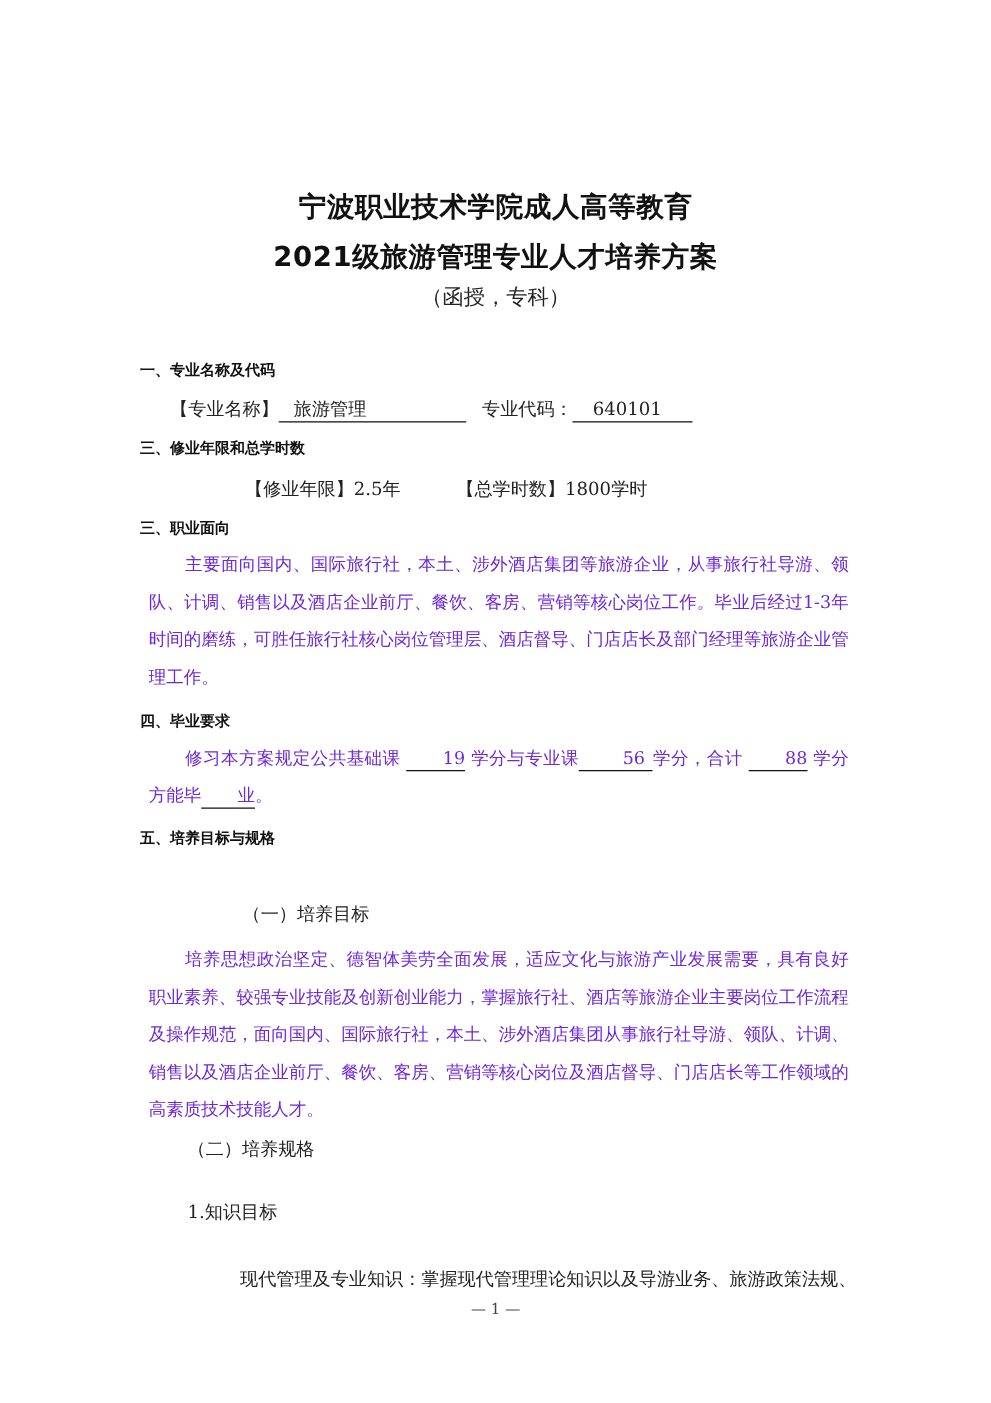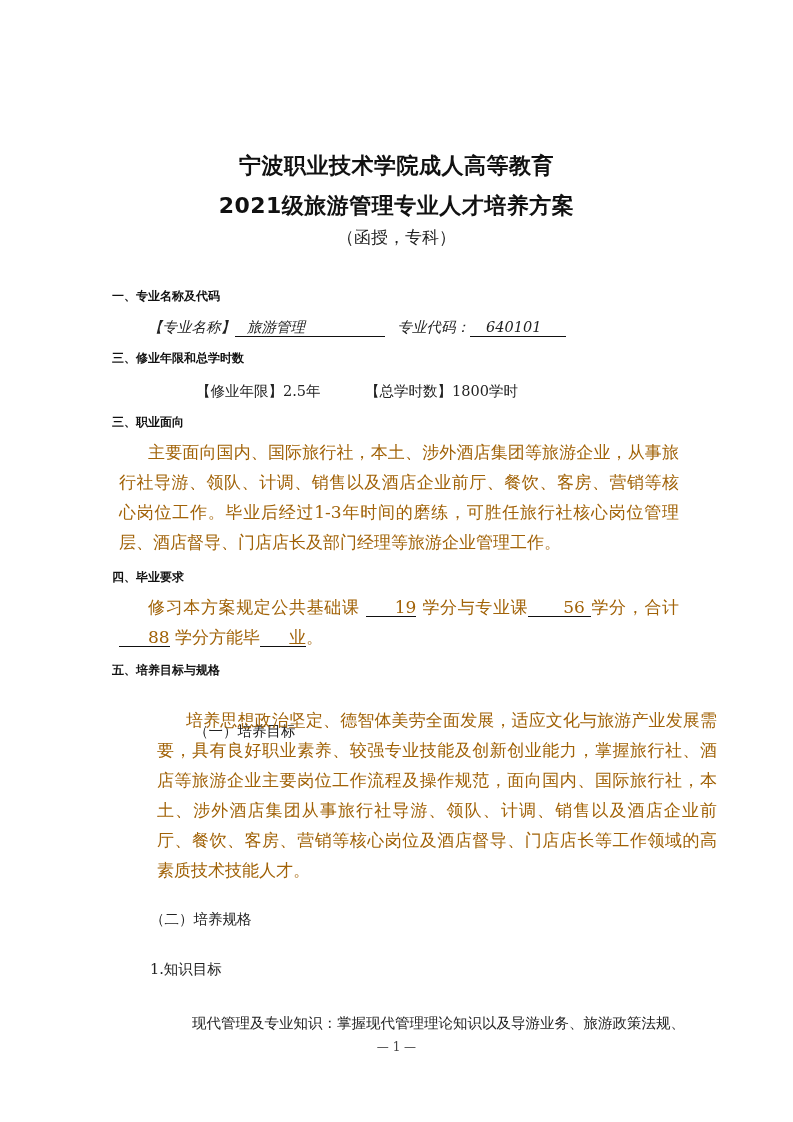--- a/index.html
+++ b/index.html
@@ -4,56 +4,56 @@
 <style>
   html, body { margin:0; padding:0; background:#ffffff; }
   body { width:793px; height:1122px; position:relative; overflow:hidden;
          font-family: "DejaVu Serif", "Liberation Serif", serif; color:#111; }
   .title { position:absolute; left:0; width:793px; text-align:center;
            font-family:"DejaVu Sans", "Liberation Sans", sans-serif; font-weight:bold;
            font-size:22px; letter-spacing:0.5px;margin-top:18px; }
   .subtitle { position:absolute; left:0; width:793px; text-align:center; font-size:17px; color:#222; }
   .h { position:absolute; left:112px; font-family:Liberation Sans, sans-serif;
        font-weight:bold; font-size:12px; }
-  .p { position:absolute; left:119px; width:560px; font-size:17px; line-height:30px;
-       text-align:justify; color:#a16207; }
+  .p { position:absolute; left:119px; width:560px; font-size:14px; line-height:30px;
+       text-align:justify; color:#6d28d9; }
   .line { position:absolute; font-size:14.5px; color:#222; white-space:nowrap; }
   .ul { display:inline-block; border-bottom:1.2px solid #111; line-height:17px; }
   .ind { text-indent:29px; }
   .footer { position:absolute; left:0; width:793px; text-align:center; top:1040px;
             font-size:12px; color:#444; }
 </style>
 </head>
 <body>
 
 <div class="title" style="top:133px;">宁波职业技术学院成人高等教育</div>
 <div class="title" style="top:173px;">2021级旅游管理专业人才培养方案</div>
 <div class="subtitle" style="top:226px;">（函授，专科）</div>
 
 <div class="h" style="top:288px;">一、专业名称及代码</div>
-<div class="line" style="left:148px; top:318px;font-style:italic;">
+<div class="line" style="left:136px; top:318px;">
   <span>【专业名称】</span><span class="ul" style="width:150px; padding-left:12px; box-sizing:border-box;">旅游管理</span>
   <span style="margin-left:8px;">专业代码：</span><span class="ul" style="width:96px; padding-left:16px; box-sizing:border-box;">640101</span>
 </div>
 
 <div class="h" style="top:350px;">三、修业年限和总学时数</div>
 <div class="line" style="left:148px; top:382px;margin-left:48px;">
   <span>【修业年限】</span><span>2.5年</span>
 </div>
 <div class="line" style="left:365px; top:382px;">
   <span>【总学时数】</span><span>1800学时</span>
 </div>
 
 <div class="h" style="top:414px;">三、职业面向</div>
 <div class="p ind" style="top:437px;">主要面向国内、国际旅行社，本土、涉外酒店集团等旅游企业，从事旅行社导游、领队、计调、销售以及酒店企业前厅、餐饮、客房、营销等核心岗位工作。毕业后经过1-3年时间的磨练，可胜任旅行社核心岗位管理层、酒店督导、门店店长及部门经理等旅游企业管理工作。</div>
 
 <div class="h" style="top:569px;">四、毕业要求</div>
 <div class="p ind" style="top:592px;"><span>修习本方案规定公共基础课</span> <span class="ul">19</span> <span>学分与专业课</span><span class="ul" style="padding:0 6px;">56</span><span>学分，合计</span> <span class="ul">88</span> <span>学分方能毕</span><span class="ul">业</span><span>。</span></div>
 
 <div class="h" style="top:662px;">五、培养目标与规格</div>
 <div class="line" style="left:150px; top:722px;margin-left:44px;">（一）培养目标</div>
-<div class="p ind" style="top:705px;margin-left:38px;">培养思想政治坚定、德智体美劳全面发展，适应文化与旅游产业发展需要，具有良好职业素养、较强专业技能及创新创业能力，掌握旅行社、酒店等旅游企业主要岗位工作流程及操作规范，面向国内、国际旅行社，本土、涉外酒店集团从事旅行社导游、领队、计调、销售以及酒店企业前厅、餐饮、客房、营销等核心岗位及酒店督导、门店店长等工作领域的高素质技术技能人才。</div>
+<div class="p ind" style="top:753px;">培养思想政治坚定、德智体美劳全面发展，适应文化与旅游产业发展需要，具有良好职业素养、较强专业技能及创新创业能力，掌握旅行社、酒店等旅游企业主要岗位工作流程及操作规范，面向国内、国际旅行社，本土、涉外酒店集团从事旅行社导游、领队、计调、销售以及酒店企业前厅、餐饮、客房、营销等核心岗位及酒店督导、门店店长等工作领域的高素质技术技能人才。</div>
 
 <div class="line" style="left:150px; top:910px;">（二）培养规格</div>
 <div class="line" style="left:150px; top:960px;">1.知识目标</div>
 <div class="line" style="left:150px; top:1014px;margin-left:42px;">现代管理及专业知识：掌握现代管理理论知识以及导游业务、旅游政策法规、</div>
 
 <div class="footer">— 1 —</div>
 
 </body></html>

